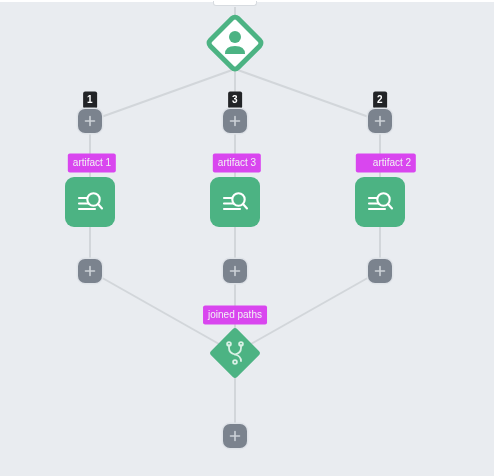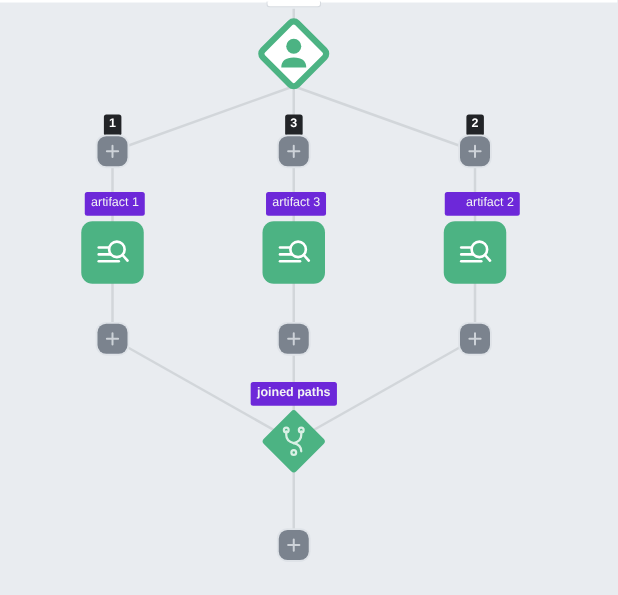--- a/index.html
+++ b/index.html
@@ -60,21 +60,21 @@
     padding: 3px 4px 4px 4px;
     border-radius: 2px;
     white-space: nowrap;
     letter-spacing: 0.2px;
   }
 
   
   .label-chip {
     position: absolute;
     transform: translate(-50%, -50%);
-    background: #6d28d9;
+    background: #d946ef;
     color: #f2f3f4;
     font-size: 10px;
     line-height: 1;
     padding: 4px 5px 5px 5px;
     border-radius: 2px;
     white-space: nowrap;
   }
 
   
   .artifact-card {
@@ -234,21 +234,21 @@
     </div>
   </div>
   <div class="node" style="left:380px; top:269px;">
     <div class="plus-btn">
       <svg width="12" height="12" viewBox="0 0 12 12" xmlns="http://www.w3.org/2000/svg">
         <path d="M6 1.5 V10.5 M1.5 6 H10.5" stroke="#cdd2d8" stroke-width="1.6" stroke-linecap="round"></path>
       </svg>
     </div>
   </div>
 
-  <div class="label-chip" style="left:235px; top:313px;font-weight:bold;">joined paths</div>
+  <div class="label-chip" style="left:235px; top:313px;">joined paths</div>
   <div class="node diamond-wrap" style="left:235px; top:351px;">
     <svg width="64" height="64" viewBox="0 0 64 64" xmlns="http://www.w3.org/2000/svg">
       <rect x="32" y="6" width="36.8" height="36.8" rx="3" ry="3" transform="rotate(45 32 6)" fill="#4cb383"></rect>
       <g stroke="#d9f0e5" stroke-width="1.8" fill="none" stroke-linecap="round">
         <path d="M26 24 V27 q0 5 6 6.5 q6 1.5 6 6.5 V40"></path>
         <path d="M38 24 V27 q0 5 -6 6.5"></path>
         <circle cx="26" cy="23" r="1.9"></circle>
         <circle cx="38" cy="23" r="1.9"></circle>
         <circle cx="32" cy="41" r="1.9"></circle>
       </g>

